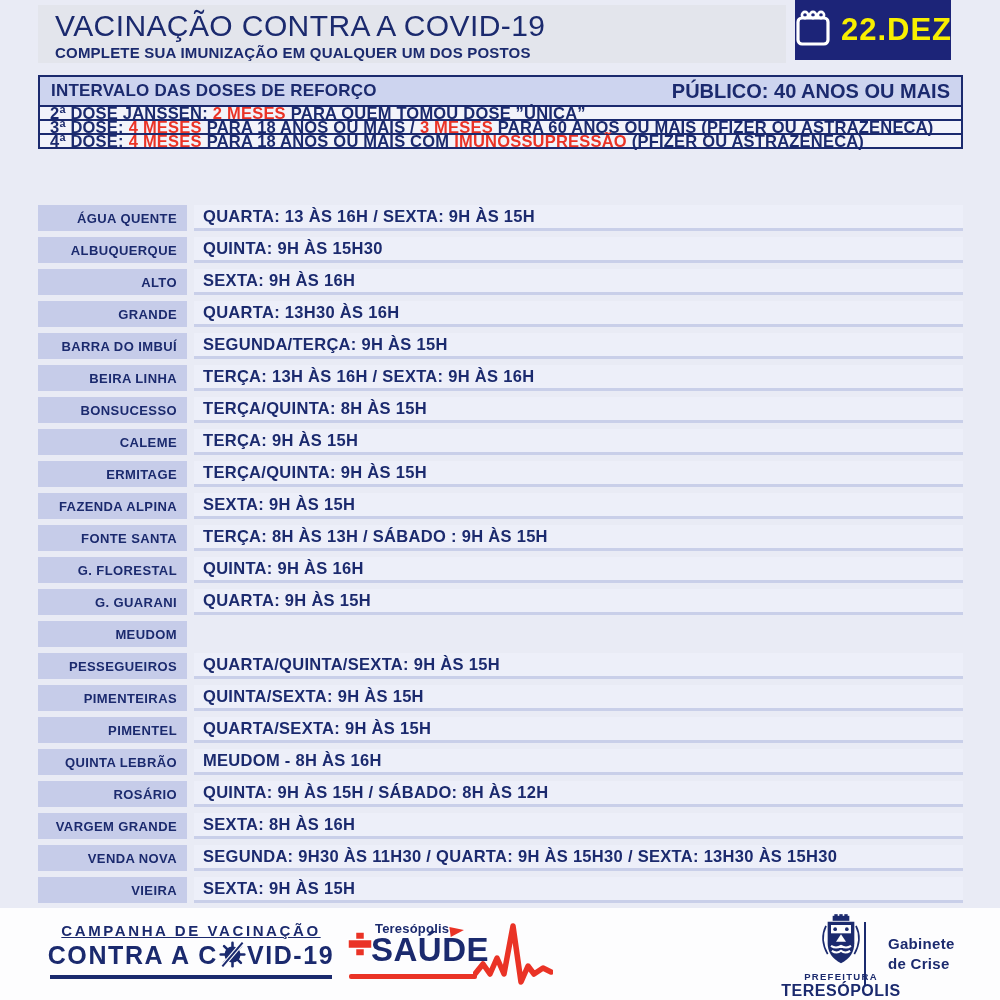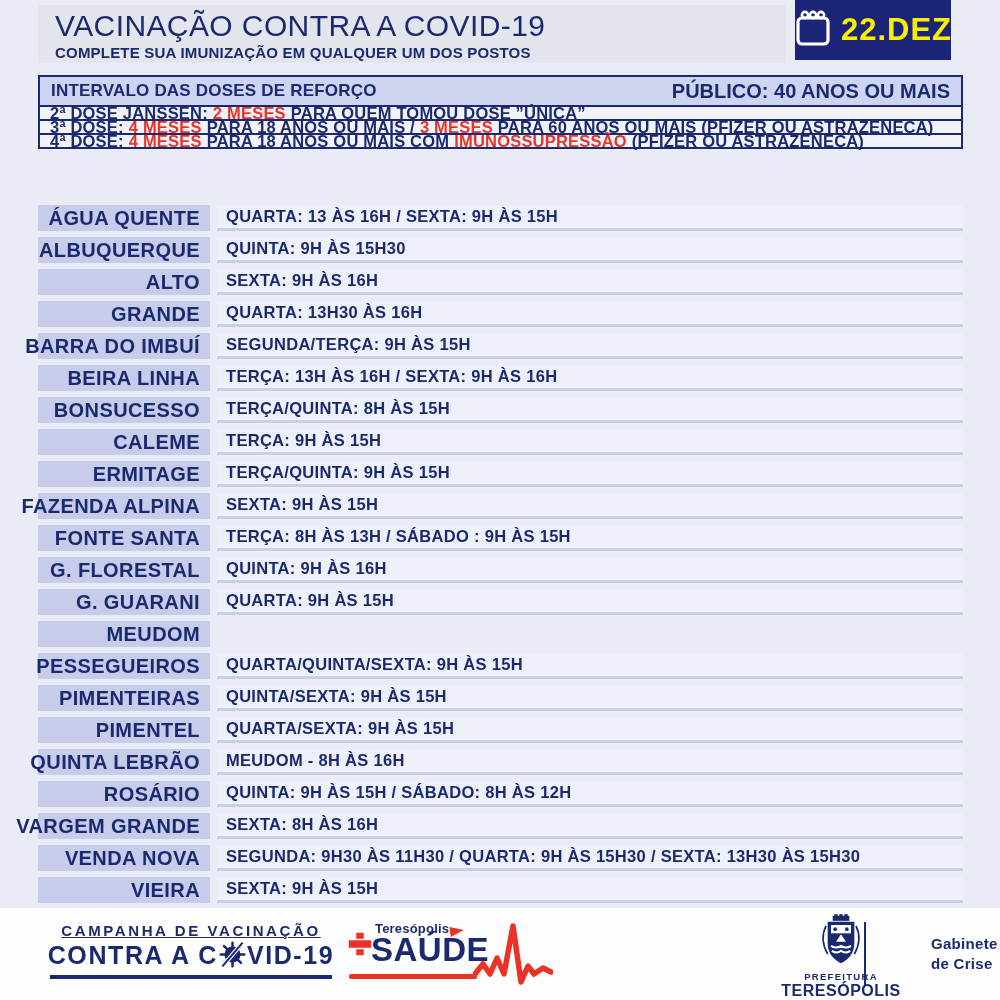--- a/index.html
+++ b/index.html
@@ -29,21 +29,21 @@
   .dose-row{height:14px;background:var(--int-row);border-top:2px solid var(--navy);
     display:flex;align-items:center;gap:5px;padding:0 10px;white-space:nowrap;}
   .dose-row span{font-size:16.5px;letter-spacing:.2px;}
   .seg-b{color:var(--navy);font-weight:800;}
   .seg-n{color:var(--navy);font-weight:600;}
   .seg-r{color:var(--red);font-weight:700;}
 
   
   .sched-table{position:absolute;left:38px;top:205px;width:925px;}
   .trow{display:flex;height:26px;margin-bottom:6px;}
-  .tname{width:172px;background:var(--lav);color:var(--navy);font-weight:800;font-size:20px;
+  .tname{width:149px;background:var(--lav);color:var(--navy);font-weight:800;font-size:13px;
     letter-spacing:.4px;display:flex;align-items:center;justify-content:flex-end;padding-right:10px;white-space:nowrap;}
   .tsched{flex:1;margin-left:7px;background:var(--cell);border-bottom:3px solid var(--sep);
     color:var(--navy);font-weight:600;font-size:16.5px;letter-spacing:.3px;
     display:flex;align-items:center;padding-left:9px;white-space:nowrap;}
 
   
   .footer{position:absolute;left:0;top:908px;width:1000px;height:92px;background:var(--footer-bg);}
   .campaign{position:absolute;left:50px;top:14px;width:282px;text-align:center;}
   .camp-line1{color:var(--navy);font-size:15px;font-weight:700;letter-spacing:2.6px;white-space:nowrap;text-decoration:underline;}
   .camp-line2{color:var(--navy);font-size:25px;font-weight:800;letter-spacing:1.6px;display:flex;justify-content:center;margin-top:2px;white-space:nowrap;}
@@ -59,21 +59,21 @@
   .s-ecg{position:absolute;left:126px;top:-4px;}
 
   .sus{position:absolute;left:578px;top:22px;display:flex;align-items:center;gap:8px;}
   .sus-text{color:var(--navy);font-size:30px;font-weight:800;letter-spacing:1px;}
 
   .pref{position:absolute;left:740px;top:6px;width:122px;text-align:center;margin-left:40px;}
   .pref-l1{color:var(--navy);font-size:9.5px;font-weight:800;letter-spacing:1.3px;margin-top:1px;}
   .pref-l2{color:var(--navy);font-size:16px;font-weight:800;letter-spacing:.5px;}
 
   .vdiv{position:absolute;left:864px;top:14px;width:2px;height:64px;background:var(--navy);}
-  .gab{position:absolute;left:888px;top:26px;color:var(--navy);font-size:15px;font-weight:800;line-height:1.35;letter-spacing:.3px;margin-left:43px;}
+  .gab{position:absolute;left:888px;top:26px;color:var(--navy);font-size:15px;font-weight:800;line-height:1.35;letter-spacing:.3px;}
 </style>
 </head>
 <body>
 
 <div class="page">
 
   <div class="title-band">
     <div class="main-title">VACINAÇÃO CONTRA A COVID-19</div>
     <div class="subtitle"><span>COMPLETE SUA IMUNIZAÇÃO EM </span><b>QUALQUER</b><span> UM DOS POSTOS</span></div>
   </div>

